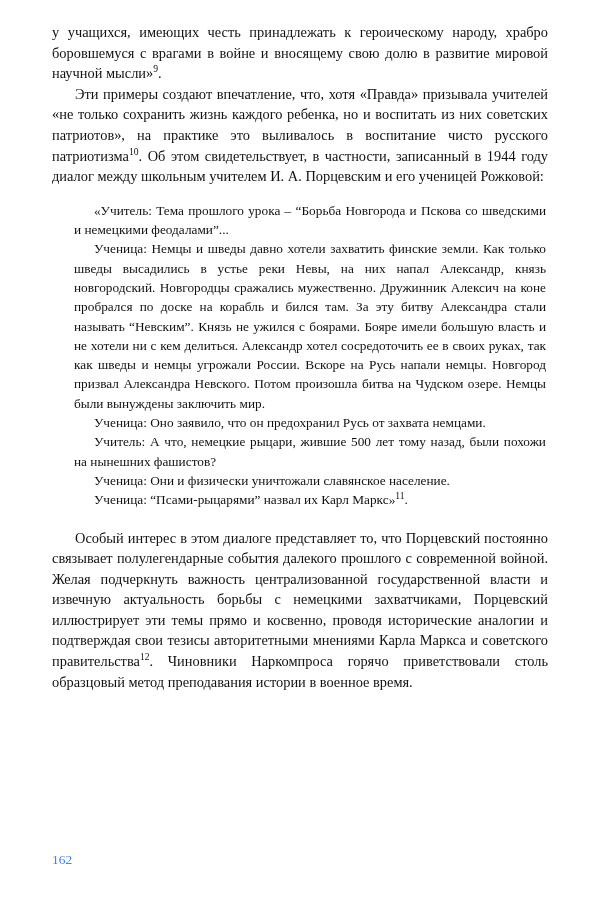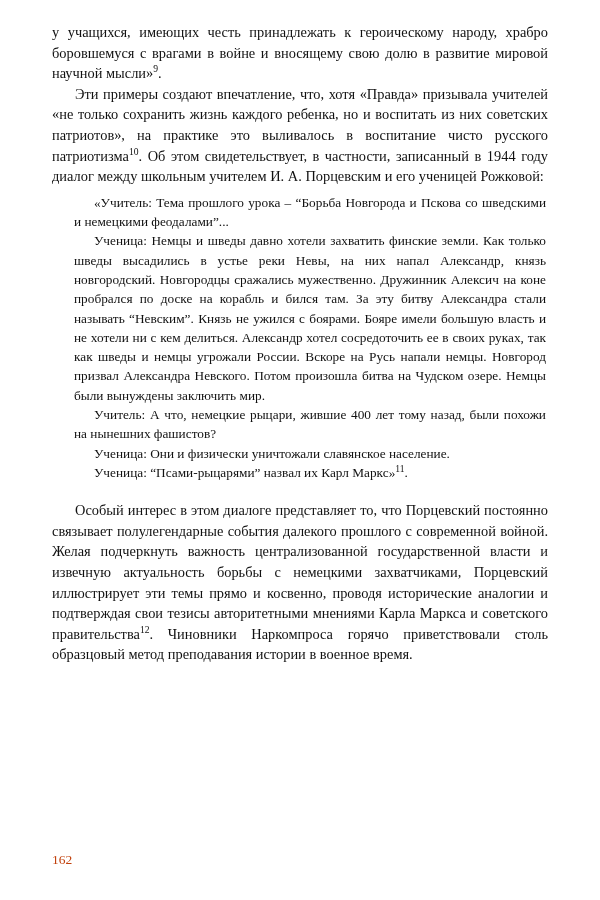--- a/index.html
+++ b/index.html
@@ -29,21 +29,21 @@
     hyphens: manual;
   }
   .body-text p {
     margin: 0;
     text-indent: 1.6em;
   }
   .body-text p.noindent {
     text-indent: 0;
   }
   .quote-block {
-    margin-top: 6px;
+    margin-top: 14px;
     margin-bottom: 18px;
     padding-left: 22px;
     padding-right: 2px;
     font-size: 13.3px;
     line-height: 19.3px;
     text-align: justify;
     font-family: Liberation Serif, serif;
   }
   .quote-block p {
     margin: 0;
@@ -55,37 +55,38 @@
   .sup {
     font-size: 9.6px;
     vertical-align: super;
     line-height: 0;
   }
   .page-number {
     position: absolute;
     left: 52px;
     bottom: 32px;
     font-size: 13.5px;
-    color: #c2410c;
+    color: #3b82f6;
   }
 </style>
 </head>
 <body>
 
 <div class="page">
 
   <div class="body-text">
     <p class="noindent"><span>у учащихся, имеющих честь принадлежать к героическому народу, храбро боровшемуся с врагами в войне и вносящему свою долю в развитие мировой научной мысли»</span><span class="sup">9</span>.</p>
     <p><span>Эти примеры создают впечатление, что, хотя «Правда» призывала учителей «не только сохранить жизнь каждого ребенка, но и воспитать из них советских патриотов», на практике это выливалось в воспитание чисто русского патриотизма</span><span class="sup">10</span><span>. Об этом свидетельствует, в частности, записанный в 1944 году диалог между школьным учителем И. А. Порцевским и его ученицей Рожковой:</span></p>
   </div>
 
   <div class="quote-block">
     <p>«Учитель: Тема прошлого урока – “Борьба Новгорода и Пскова со шведскими и немецкими феодалами”...</p>
     <p>Ученица: Немцы и шведы давно хотели захватить финские земли. Как только шведы высадились в устье реки Невы, на них напал Александр, князь новгородский. Новгородцы сражались мужественно. Дружинник Алексич на коне пробрался по доске на корабль и бился там. За эту битву Александра стали называть “Невским”. Князь не ужился с боярами. Бояре имели большую власть и не хотели ни с кем делиться. Александр хотел сосредоточить ее в своих руках, так как шведы и немцы угрожали России. Вскоре на Русь напали немцы. Новгород призвал Александра Невского. Потом произошла битва на Чудском озере. Немцы были вынуждены заключить мир.</p>
-    <p>Учитель: А что, немецкие рыцари, жившие 400 лет тому назад, были похожи на нынешних фашистов?</p>
+    <p>Ученица: Оно заявило, что он предохранил Русь от захвата немцами.</p>
+    <p>Учитель: А что, немецкие рыцари, жившие 500 лет тому назад, были похожи на нынешних фашистов?</p>
     <p>Ученица: Они и физически уничтожали славянское население.</p>
     <p><span>Ученица: “Псами-рыцарями” назвал их Карл Маркс»</span><span class="sup">11</span><span>.</span></p>
   </div>
 
   <div class="body-text tail-block">
     <p><span>Особый интерес в этом диалоге представляет то, что Порцевский постоянно связывает полулегендарные события далекого прошлого с современной войной. Желая подчеркнуть важность централизованной государственной власти и извечную актуальность борьбы с немецкими захватчиками, Порцевский иллюстрирует эти темы прямо и косвенно, проводя исторические аналогии и подтверждая свои тезисы авторитетными мнениями Карла Маркса и советского правительства</span><span class="sup">12</span><span>. Чиновники Наркомпроса горячо приветствовали столь образцовый метод преподавания истории в военное время.</span></p>
   </div>
 
   <div class="page-number">162</div>
 

